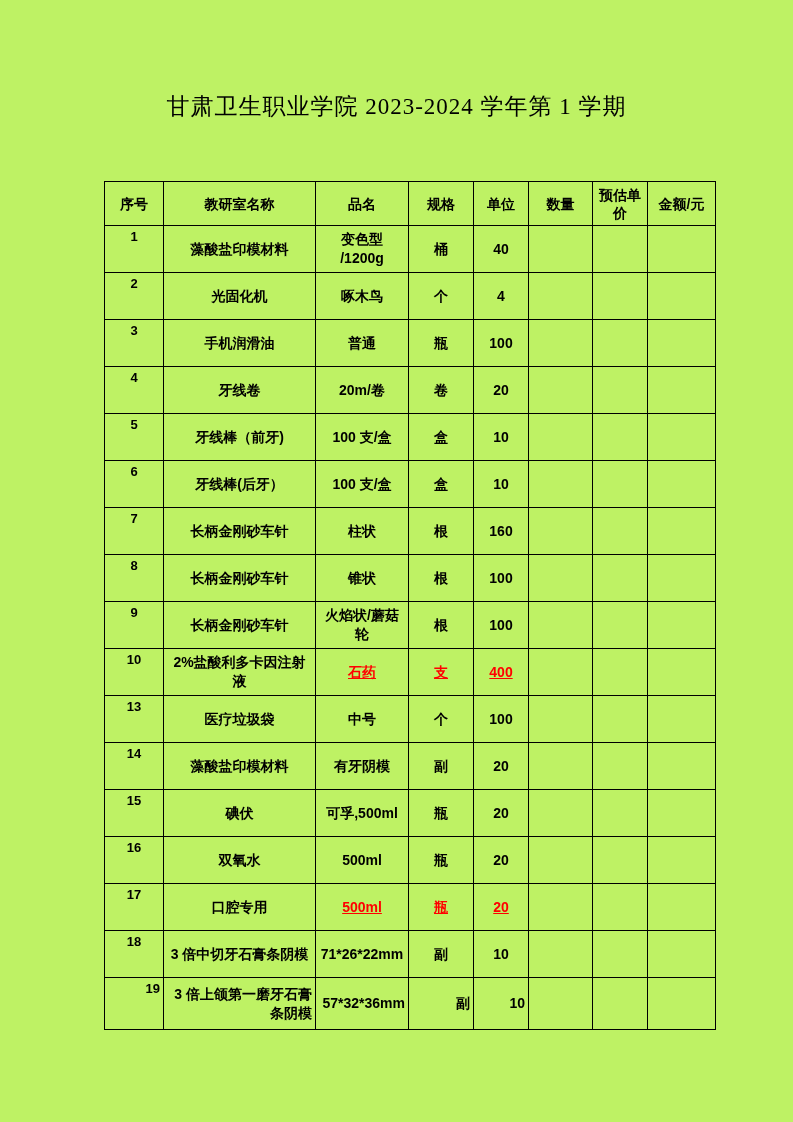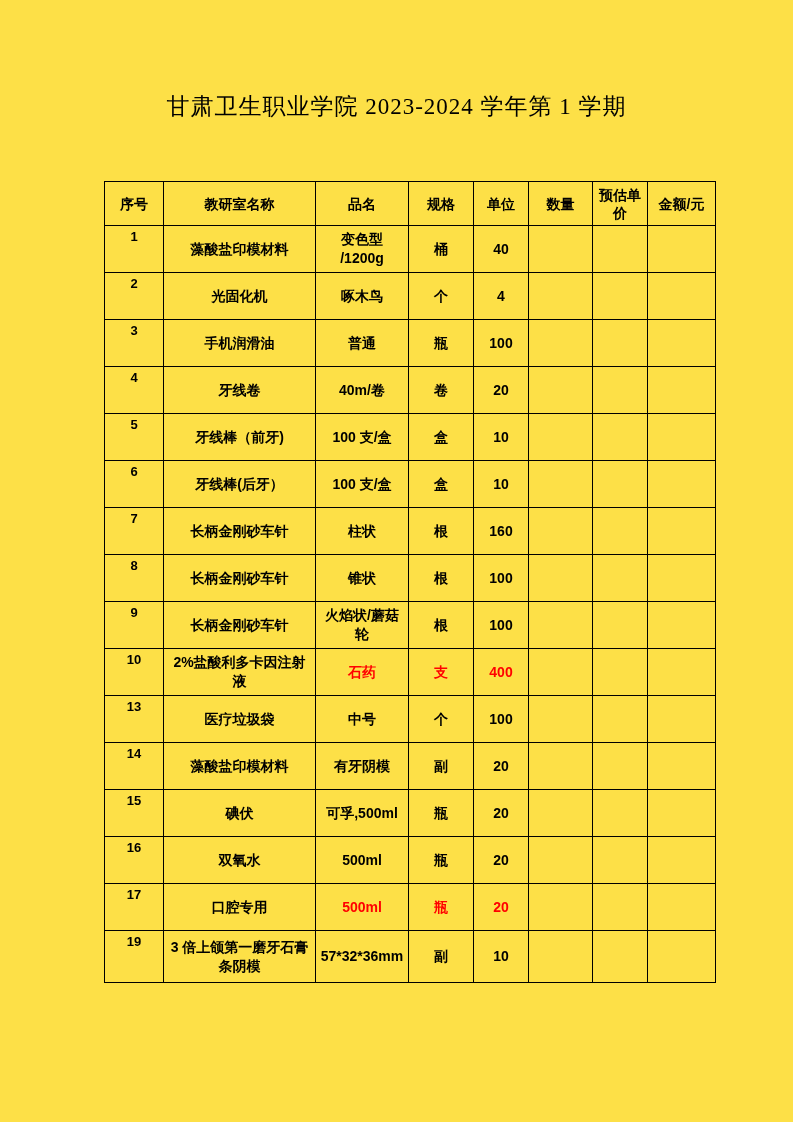--- a/index.html
+++ b/index.html
@@ -4,21 +4,21 @@
 <style>
   html, body {
     margin: 0;
     padding: 0;
     background: #ffffff;
   }
   .page {
     position: relative;
     width: 793px;
     height: 1122px;
-    background: #fde047;
+    background: #bef264;
     overflow: hidden;
     font-family: "Liberation Sans", sans-serif;
     color: #000000;
   }
   .title-block {
     position: absolute;
     top: 84px;
     left: 0;
     width: 100%;
     text-align: center;
@@ -54,29 +54,31 @@
   }
   .doc-table td {
     height: 42px;
     vertical-align: middle;
     line-height: 19px;
     white-space: pre-line;
     word-break: break-all;
   }
   .doc-table tbody tr:last-child td {
     height: 47px;
+    text-align: right;
   }
   .doc-table td.no-cell {
     vertical-align: top;
     padding-top: 3px;
     font-size: 13px;
     line-height: 15px;
   }
   .doc-table td.red {
     color: #ff0000;
+    text-decoration: underline;
   }
 </style>
 </head>
 <body>
 
 <div class="page">
 
   <div class="title-block">
     <div>甘肃卫生职业学院 2023-2024 学年第 1 学期</div>
   </div>
@@ -133,21 +135,21 @@
           <td>普通</td>
           <td>瓶</td>
           <td>100</td>
           <td></td>
           <td></td>
           <td></td>
         </tr>
         <tr>
           <td class="no-cell">4</td>
           <td>牙线卷</td>
-          <td>40m/卷</td>
+          <td>20m/卷</td>
           <td>卷</td>
           <td>20</td>
           <td></td>
           <td></td>
           <td></td>
         </tr>
         <tr>
           <td class="no-cell">5</td>
           <td>牙线棒（前牙)</td>
           <td>100 支/盒</td>
@@ -252,20 +254,30 @@
           <td class="no-cell">17</td>
           <td>口腔专用</td>
           <td class="red">500ml</td>
           <td class="red">瓶</td>
           <td class="red">20</td>
           <td></td>
           <td></td>
           <td></td>
         </tr>
         <tr>
+          <td class="no-cell">18</td>
+          <td>3 倍中切牙石膏条阴模</td>
+          <td>71*26*22mm</td>
+          <td>副</td>
+          <td>10</td>
+          <td></td>
+          <td></td>
+          <td></td>
+        </tr>
+        <tr>
           <td class="no-cell">19</td>
           <td>3 倍上颌第一磨牙石膏
 条阴模</td>
           <td>57*32*36mm</td>
           <td>副</td>
           <td>10</td>
           <td></td>
           <td></td>
           <td></td>
         </tr>

